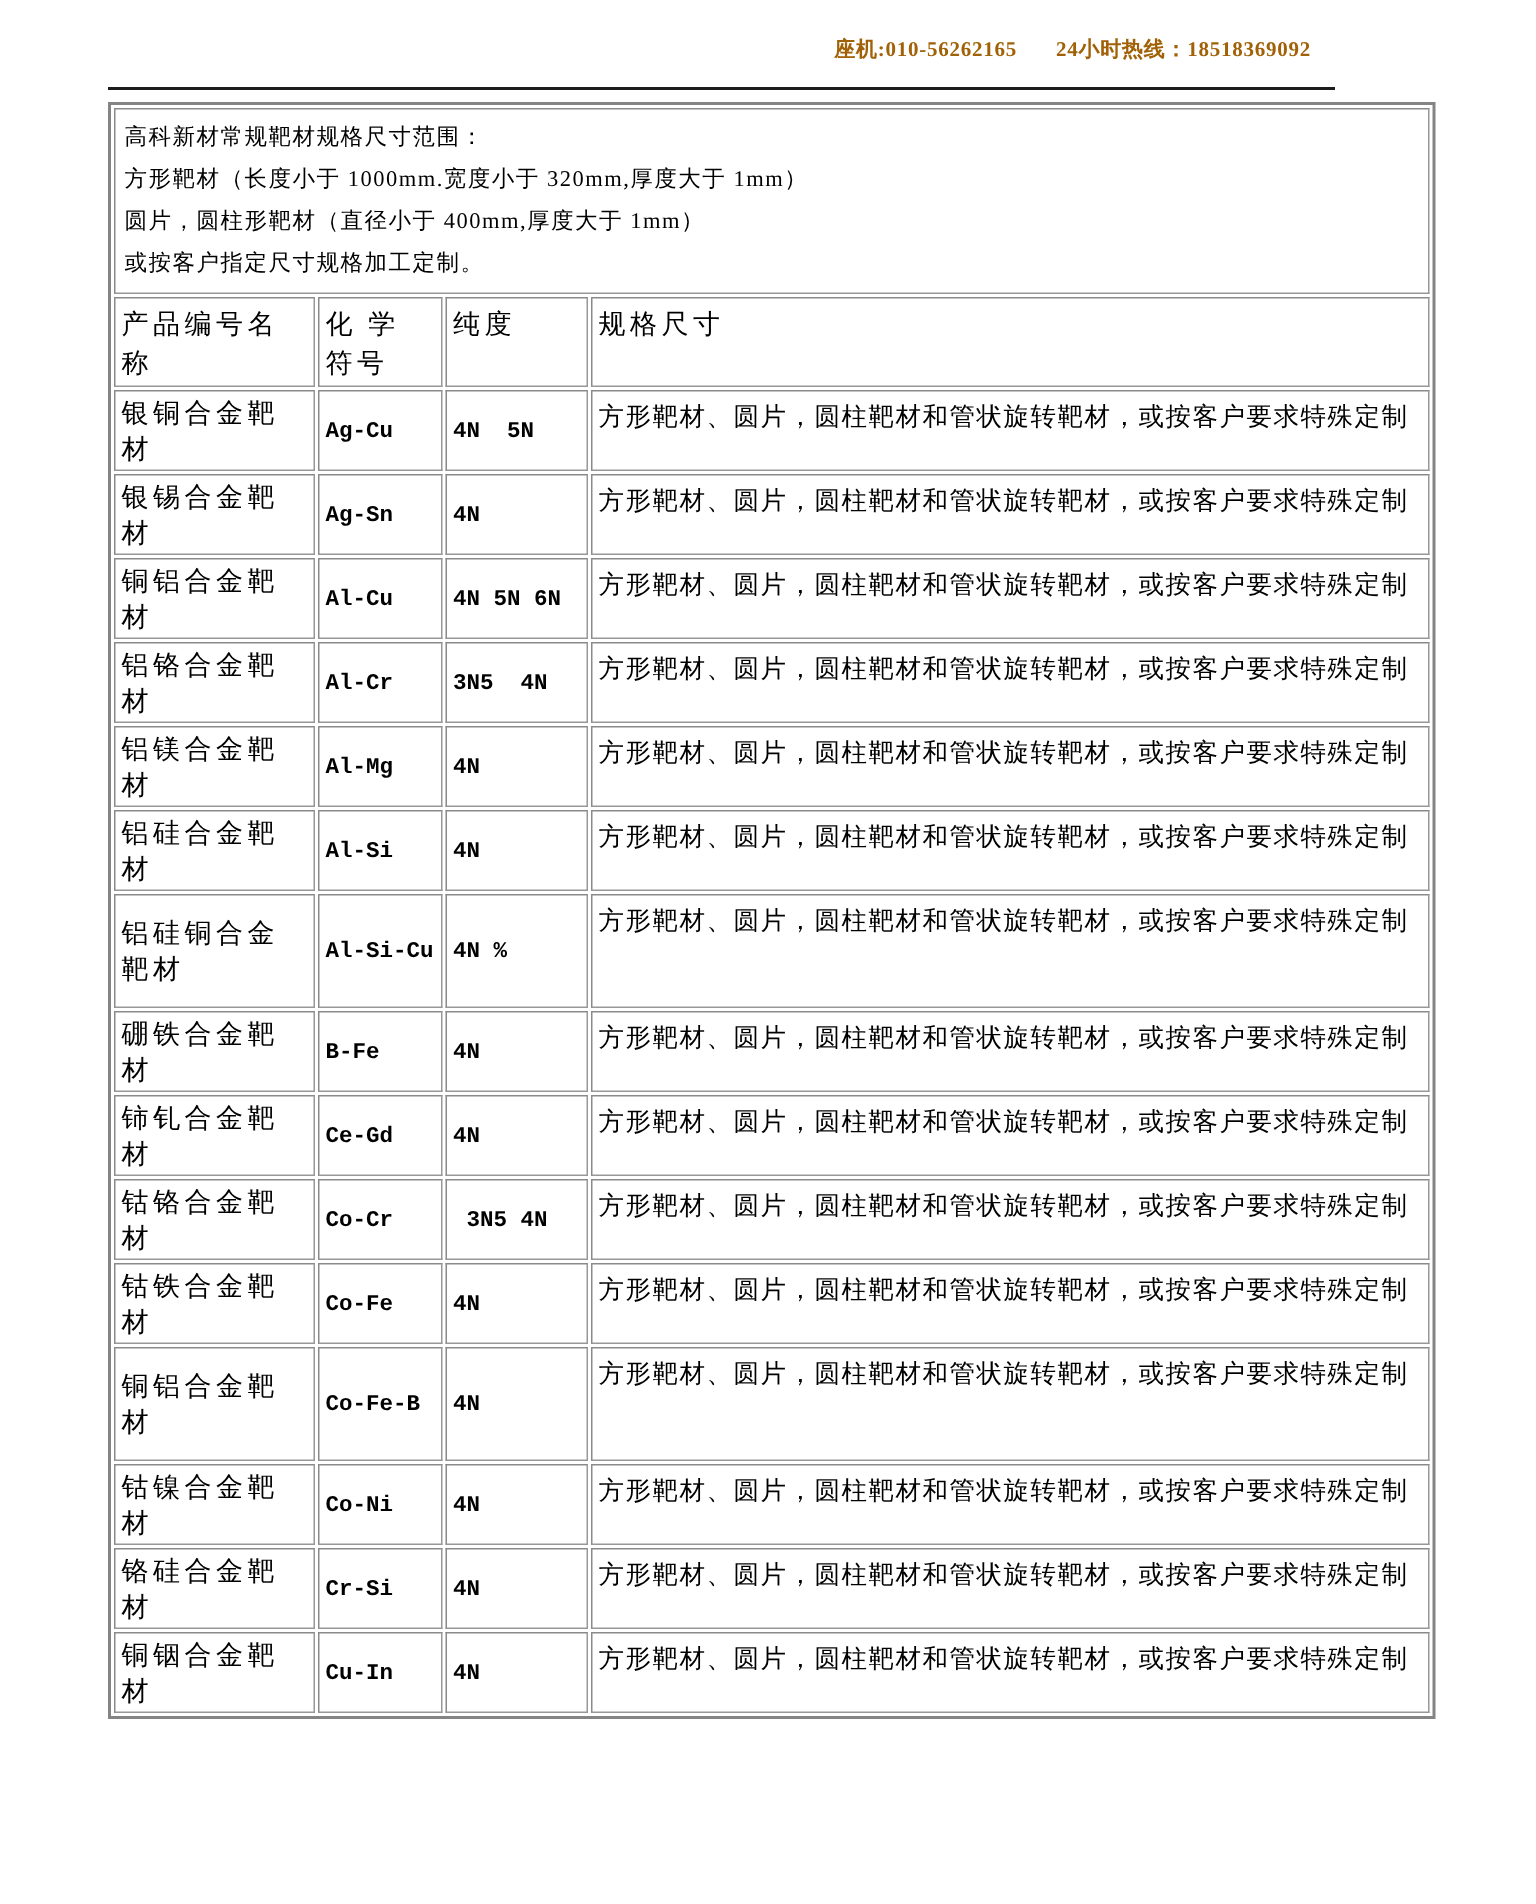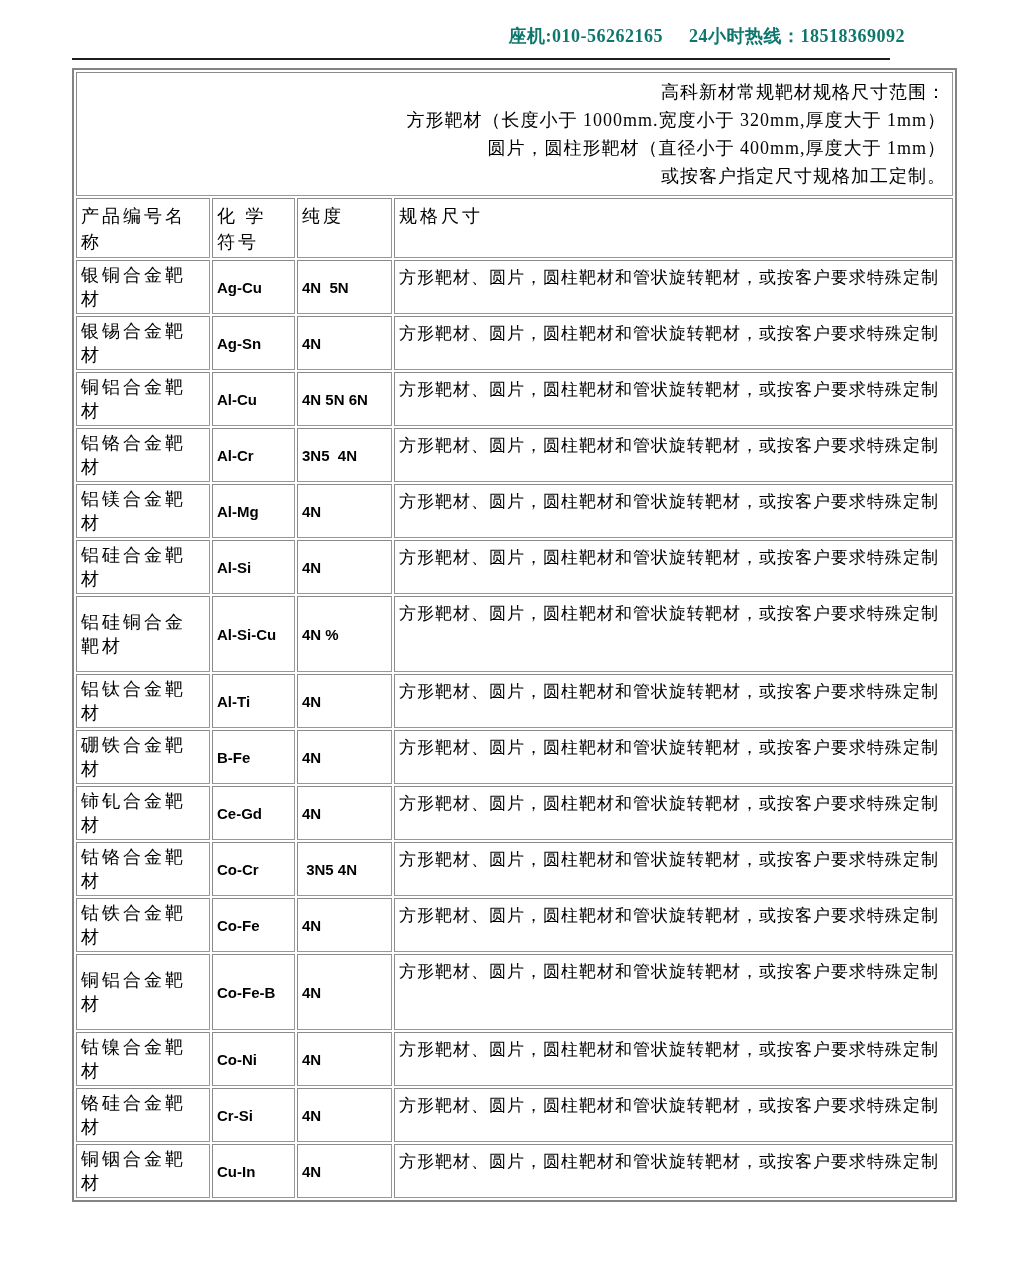--- a/index.html
+++ b/index.html
@@ -13,26 +13,26 @@
   .page {
     position: relative;
     width: 1024px;
     height: 1269px;
     overflow: hidden;
   }
   
   .contact-bar {
     position: absolute;
     top: 24px;
-    left: 87px;
+    left: 56px;
     width: 818px;
     text-align: right;
-    font-size: 18px;
+    font-size: 14px;
     font-weight: bold;
-    color: #0f766e;
+    color: #a16207;
     letter-spacing: 0.5px;
     white-space: nowrap;
   }
   .contact-bar .phone { margin-right: 26px; }
   .header-divider {
     position: absolute;
     top: 58px;
     left: 72px;
     width: 818px;
     height: 0;
@@ -59,25 +59,24 @@
     padding: 2px 4px;
     overflow: hidden;
     vertical-align: middle;
     font-weight: normal;
   }
   
   tr.intro-row td {
     padding: 5px 6px;
   }
   .intro-line {
-    font-size: 18px;
+    font-size: 15px;
     line-height: 28px;
     letter-spacing: 1px;
     white-space: nowrap;
-    text-align: right;
   }
   
   tr.head-row { height: 48px; }
   tr.head-row th {
     text-align: left;
     vertical-align: top;
     font-size: 18px;
     letter-spacing: 3px;
     line-height: 26px;
     padding-top: 4px;
@@ -85,21 +84,21 @@
   
   tr.data-row { height: 33px; }
   tr.data-row.tall { height: 76px; }
   td.c-name {
     font-size: 18px;
     letter-spacing: 3px;
     line-height: 24px;
     margin-left: 37px;
   }
   td.c-sym, td.c-pur {
-    font-family: Liberation Sans, sans-serif;
+    font-family: Liberation Mono, monospace;
     font-weight: bold;
     font-size: 15px;
     white-space: pre;
   }
   td.c-spec {
     vertical-align: top;
     padding-top: 6px;
     font-size: 17px;
     letter-spacing: 1px;
     line-height: 22px;
@@ -175,26 +174,20 @@
     <td class="c-pur">4N</td>
     <td class="c-spec">方形靶材、圆片，圆柱靶材和管状旋转靶材，或按客户要求特殊定制</td>
   </tr>
         <tr class="data-row tall">
     <td class="c-name">铝硅铜合金靶材</td>
     <td class="c-sym">Al-Si-Cu</td>
     <td class="c-pur">4N %</td>
     <td class="c-spec">方形靶材、圆片，圆柱靶材和管状旋转靶材，或按客户要求特殊定制</td>
   </tr>
         <tr class="data-row">
-    <td class="c-name">铝钛合金靶材</td>
-    <td class="c-sym">Al-Ti</td>
-    <td class="c-pur">4N</td>
-    <td class="c-spec">方形靶材、圆片，圆柱靶材和管状旋转靶材，或按客户要求特殊定制</td>
-  </tr>
-        <tr class="data-row">
     <td class="c-name">硼铁合金靶材</td>
     <td class="c-sym">B-Fe</td>
     <td class="c-pur">4N</td>
     <td class="c-spec">方形靶材、圆片，圆柱靶材和管状旋转靶材，或按客户要求特殊定制</td>
   </tr>
         <tr class="data-row">
     <td class="c-name">铈钆合金靶材</td>
     <td class="c-sym">Ce-Gd</td>
     <td class="c-pur">4N</td>
     <td class="c-spec">方形靶材、圆片，圆柱靶材和管状旋转靶材，或按客户要求特殊定制</td>

